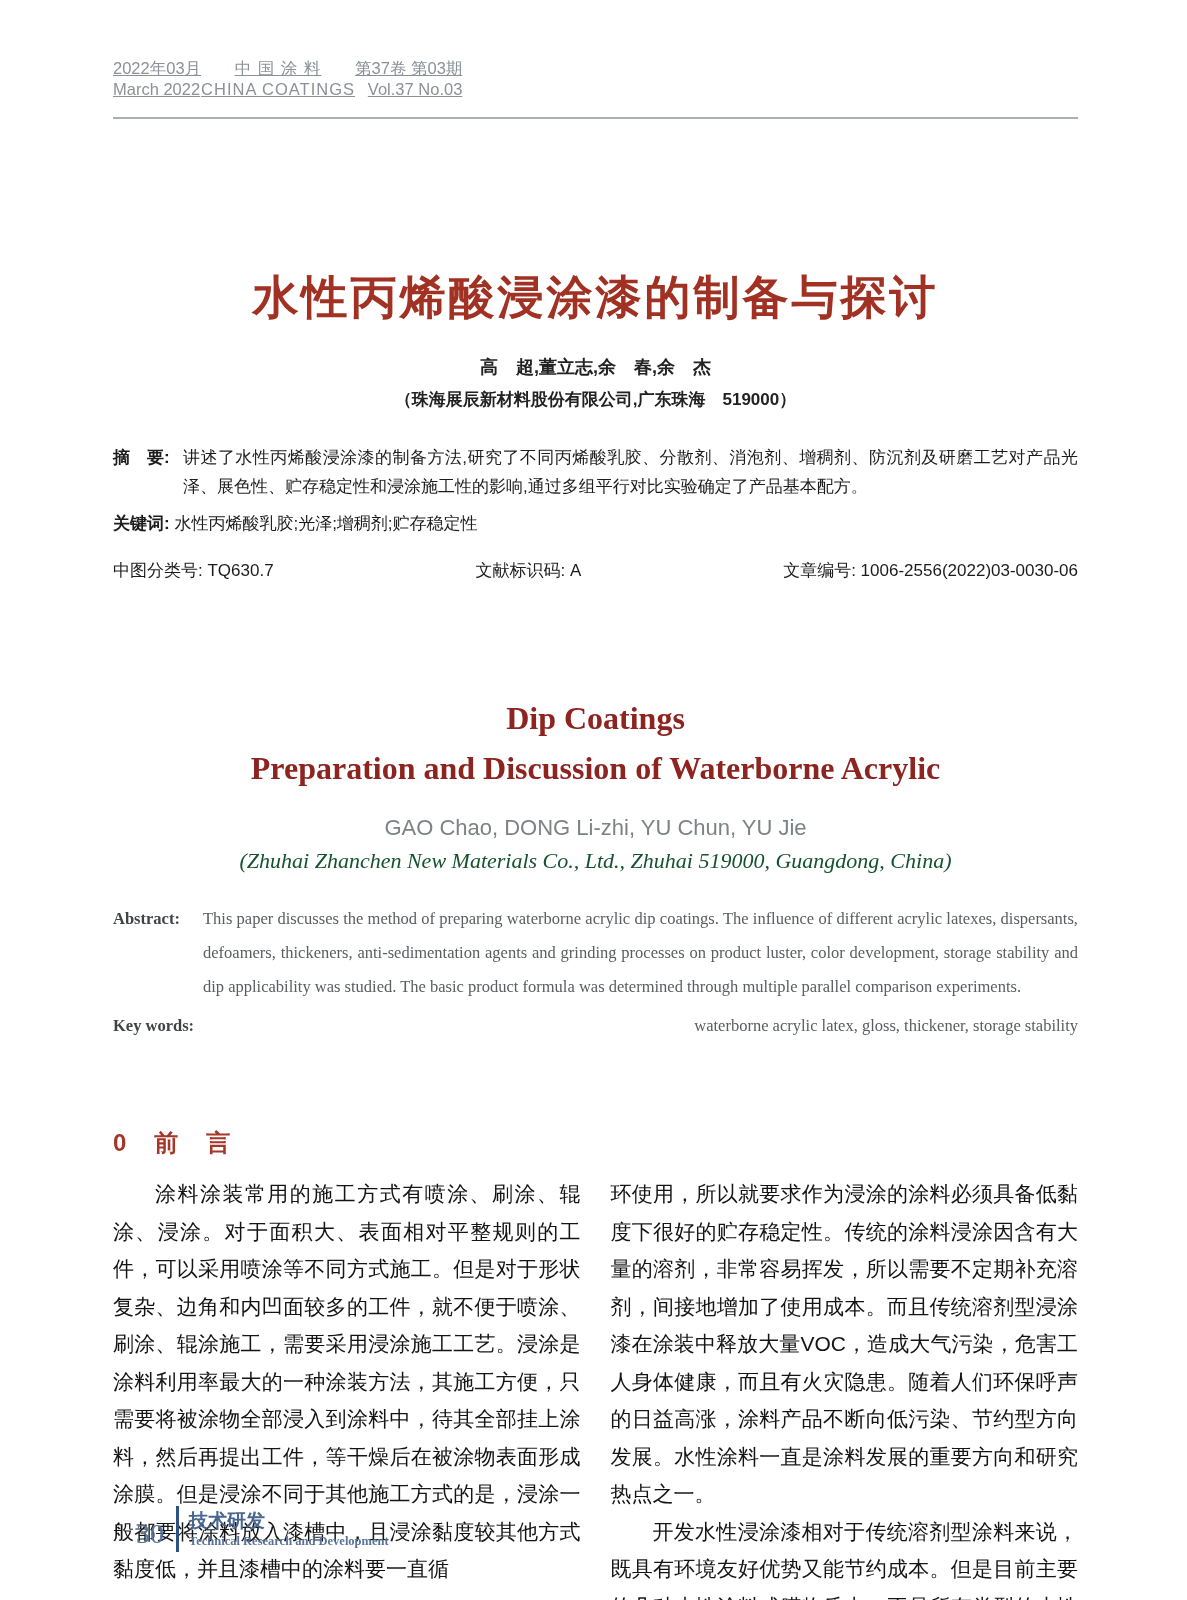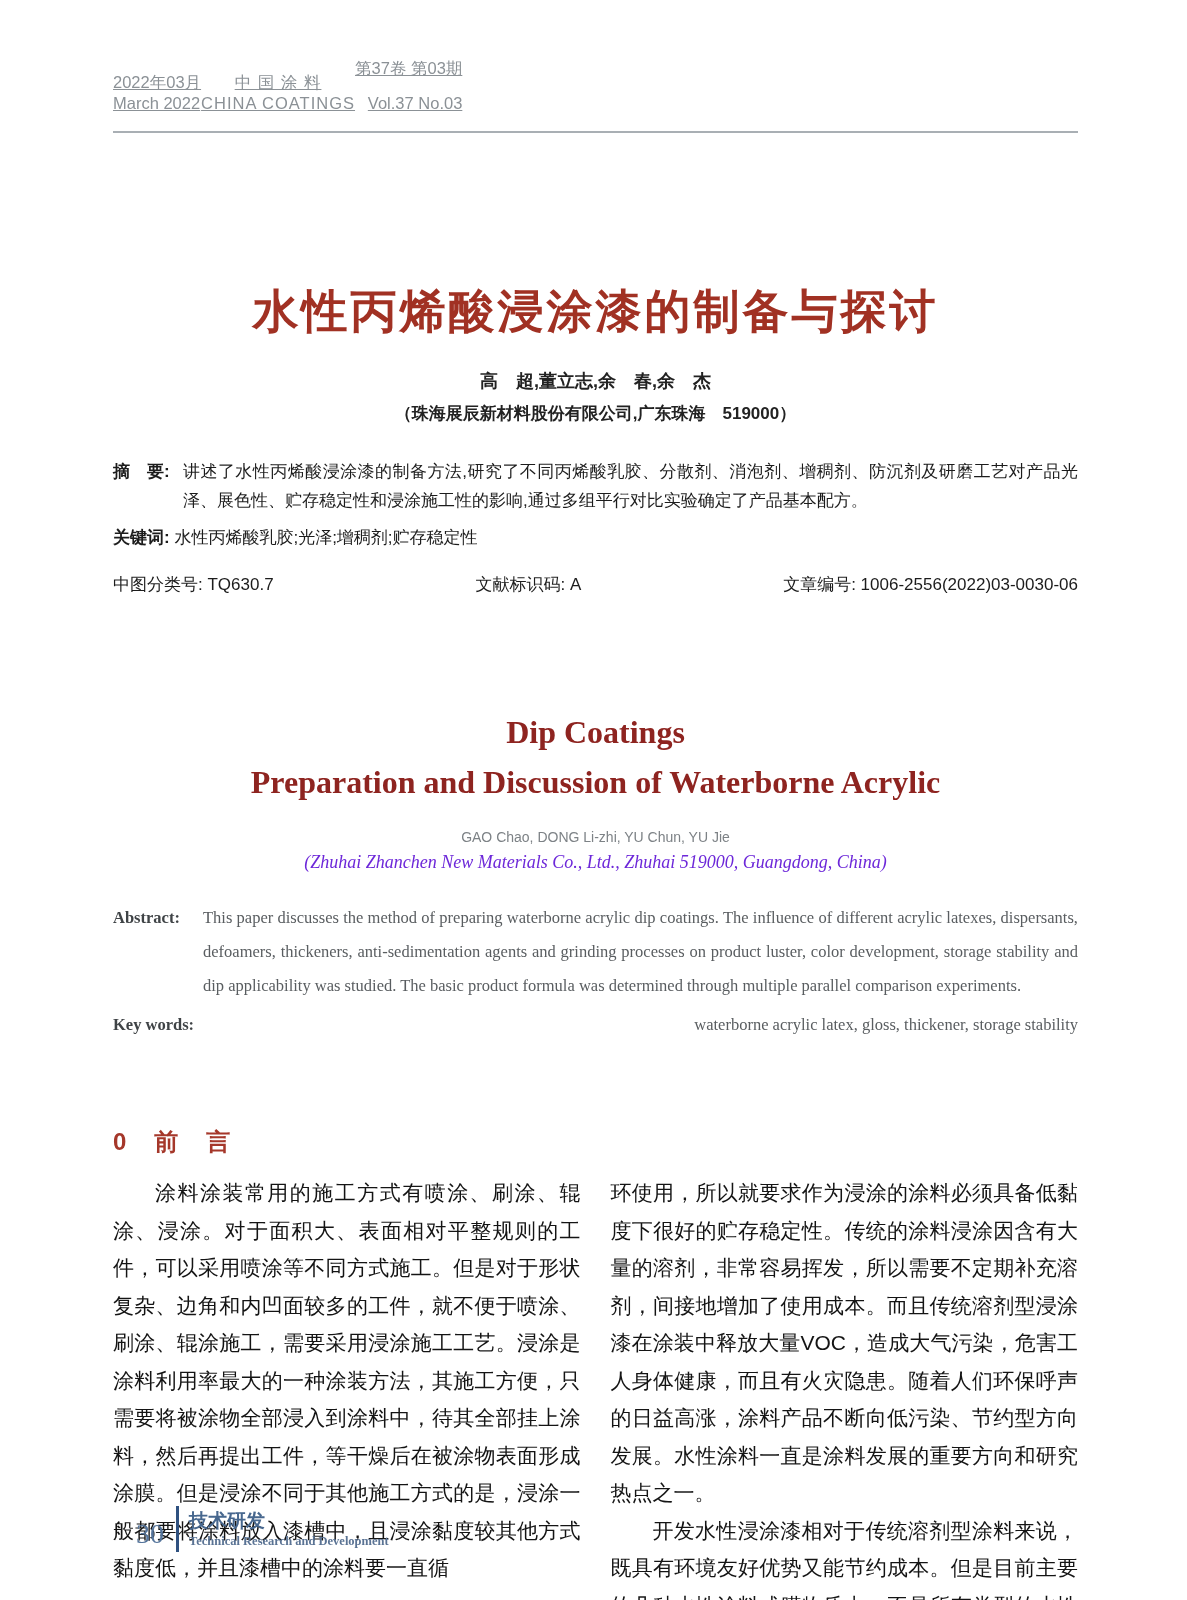--- a/index.html
+++ b/index.html
@@ -17,21 +17,21 @@
   .jheader{
     display:flex;justify-content:flex-start;align-items:flex-end;
     color:#8b9196;
     padding-bottom:17px;
     border-bottom:2px solid #a9afb4;
     text-decoration:underline;
   }
   .jheader .col{display:flex;flex-direction:column;line-height:21px;font-size:16.5px;}
   .jheader .col.left{text-align:left;}
   .jheader .col.center{text-align:center;letter-spacing:1px;}
-  .jheader .col.right{text-align:right;gap:14px;}
+  .jheader .col.right{text-align:right;}
   
   .title-zh{
     margin-top:148px;
     text-align:center;
     font-size:46px;
     font-weight:bold;
     color:#a13123;
     letter-spacing:3px;
   }
   .authors-zh{
@@ -64,26 +64,26 @@
   .title-en{
     margin-top:108px;
     text-align:center;
     font-family:"Liberation Serif",serif;
     font-weight:bold;
     font-size:32px;line-height:50px;
     color:#8e2420;
   }
   .authors-en{
     margin-top:22px;text-align:center;
-    font-size:14px;color:#7d8286;
+    font-size:22px;color:#7d8286;
   }
   .affil-en{
     margin-top:7px;text-align:center;
     font-family:"Liberation Serif",serif;font-style:italic;
-    font-size:18px;color:#6d28d9;
+    font-size:22px;color:#14532d;
   }
   
   .meta-en{
     margin-top:28px;
     font-family:"Liberation Serif",serif;
     font-size:16.5px;line-height:34px;color:#595d60;
   }
   .abstract-en{padding-left:90px;text-align:justify;margin-top:24px;}
   .abstract-en .hlabel{color:#3f4346;}
   .keywords-en{margin-top:5px;padding-left:104px;text-align:right;}

